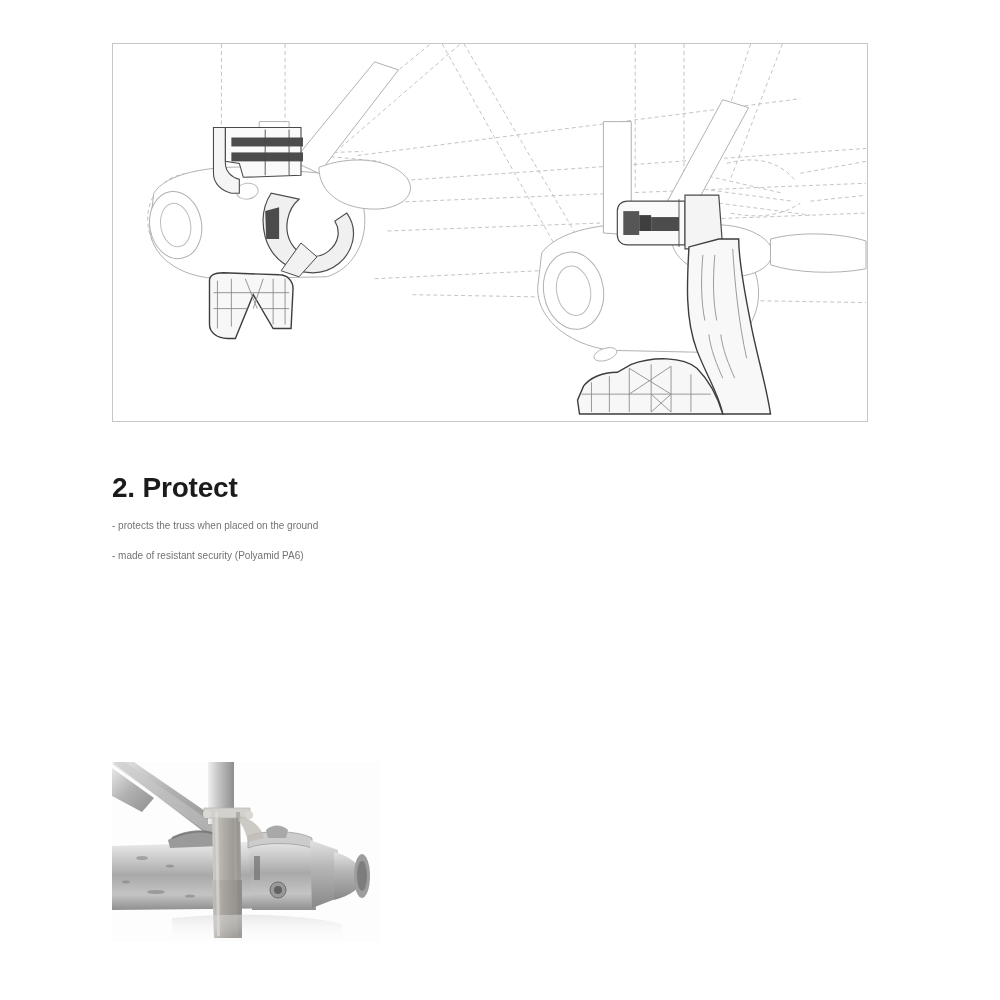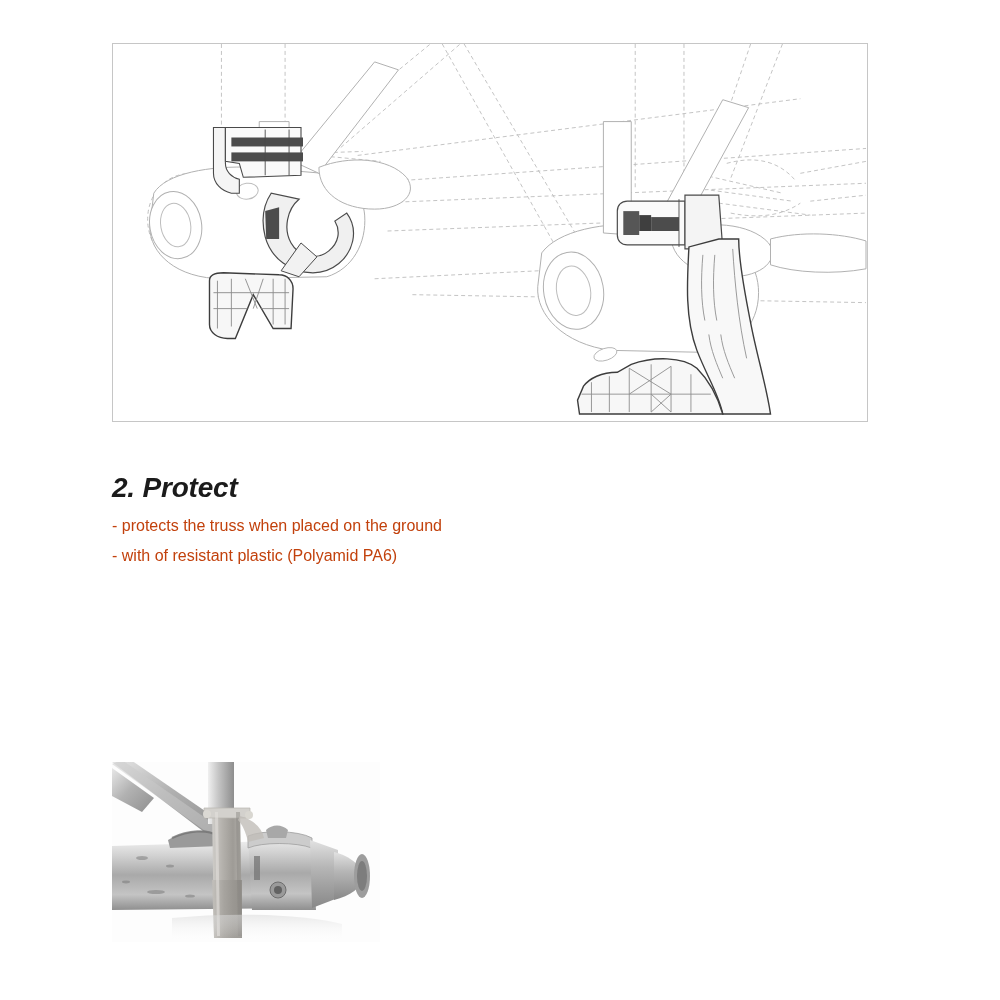--- a/index.html
+++ b/index.html
@@ -37,34 +37,33 @@
   #section-heading {
     position: absolute;
     left: 112px;
     top: 452px;
     font-size: 28px;
     font-weight: bold;
     letter-spacing: -0.2px;
     line-height: 34px;
     color: #1b1b1b;
     white-space: nowrap;
-    font-style: italic;
   }
 
   
   #feature-list {
     position: absolute;
     left: 112px;
     top: 511px;
     width: 760px;
   }
   .feature-item {
-    font-size: 16px;
+    font-size: 10px;
     line-height: 30px;
-    color: #c2410c;
+    color: #737373;
     white-space: nowrap;
   }
 
   
   #product-photo {
     position: absolute;
     left: 112px;
     top: 762px;
     width: 268px;
     height: 180px;
@@ -254,21 +253,21 @@
 
       <ellipse cx="494" cy="312" rx="12" ry="6" transform="rotate(-18 494 312)" fill="#fff" stroke="#b5b5b5" stroke-width="0.9"></ellipse>
     </g>
   </svg>
 </div>
 
 <h1 id="section-heading">2. Protect</h1>
 
 <div id="feature-list">
   <div class="feature-item">- protects the truss when placed on the ground</div>
-  <div class="feature-item">- with of resistant plastic (Polyamid PA6)</div>
+  <div class="feature-item">- made of resistant security (Polyamid PA6)</div>
 </div>
 
 <div id="product-photo">
   <svg viewBox="0 0 268 180" xmlns="http://www.w3.org/2000/svg">
     <defs>
       <linearGradient id="metalMain" x1="0" y1="0" x2="0" y2="1">
         <stop offset="0%" stop-color="#efefef"></stop>
         <stop offset="22%" stop-color="#d2d2d2"></stop>
         <stop offset="50%" stop-color="#a9a9a9"></stop>
         <stop offset="78%" stop-color="#c4c4c4"></stop>

